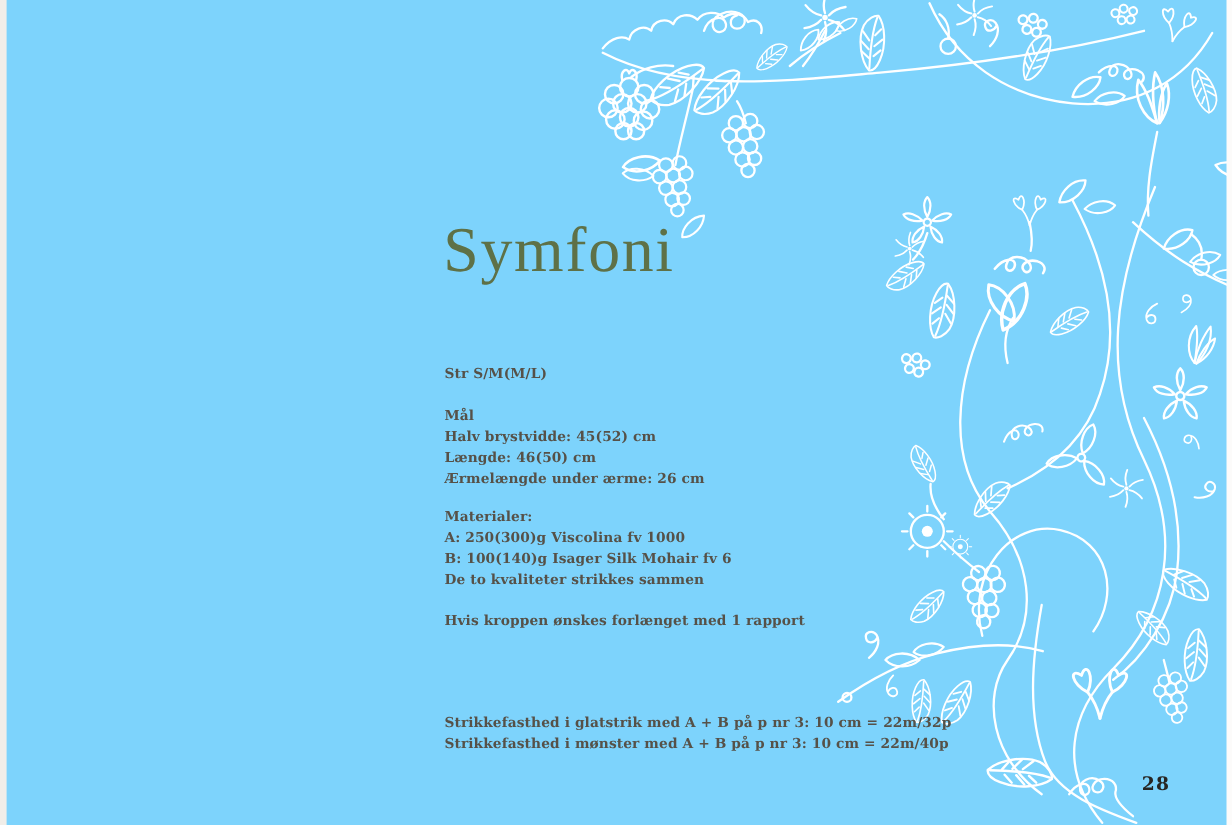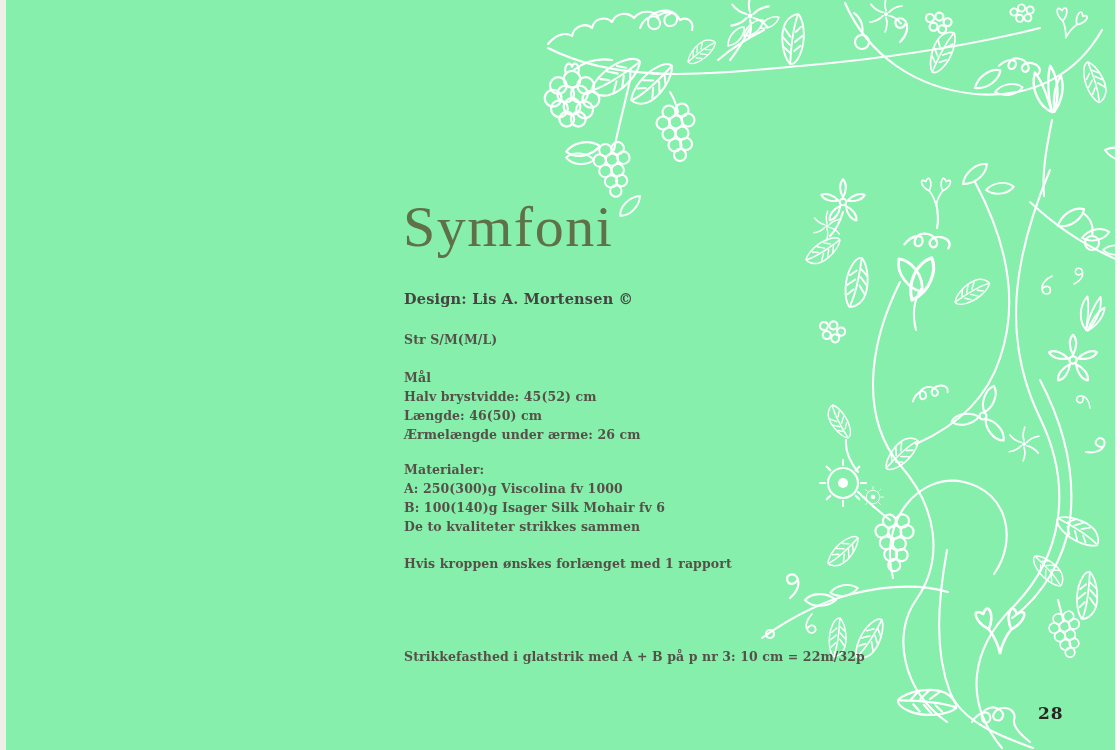--- a/index.html
+++ b/index.html
@@ -2,21 +2,21 @@
 <html><head>
 <meta charset="utf-8">
 <style>
   html,body{margin:0;padding:0;}
   body{
     width:1120px;height:750px;overflow:hidden;
     background:#d6cfc7;
     font-family:"Liberation Serif", serif;
     position:relative;
   }
-  .page{position:absolute;inset:0;background:#86efac;}
+  .page{position:absolute;inset:0;background:#7dd3fc;}
   .edge{position:absolute;top:0;bottom:0;}
   .edge.left{left:0;width:6px;background:#f1eee9;}
   .edge.right{right:0;width:5px;background:#fcfbfa;}
 
   .title{
     position:absolute;left:403px;top:196px;
     font-family:"Liberation Serif", serif;
     font-size:58px;line-height:62px;font-weight:400;
     color:#5e7147;letter-spacing:1.5px;
     filter:blur(0.3px);
@@ -251,33 +251,33 @@
       <use href="#leafV" transform="translate(898,700) rotate(8) scale(1.05)"></use>
       <path d="M972,722 C978,712 988,710 990,716 C992,722 984,726 982,719 C980,710 992,704 1000,710 C1006,714 1002,722 996,720 C990,718 994,708 1004,708 C1012,708 1016,714 1014,720 C1013,726 1020,734 1030,742"></path>
     </g>
   </svg>
 
   <div class="edge left"></div>
   <div class="edge right"></div>
 
   <h1 class="title" style="margin:0;font-weight:400;">Symfoni</h1>
 
-  <div class="byline">Design: Lis A. Mortensen ©</div>
 
   <div class="tline" style="top:332px">Str S/M(M/L)</div>
 
   <div class="tline" style="top:370px">Mål</div>
   <div class="tline" style="top:389px">Halv brystvidde: 45(52) cm</div>
   <div class="tline" style="top:408px">Længde: 46(50) cm</div>
   <div class="tline" style="top:427px">Ærmelængde under ærme: 26 cm</div>
 
   <div class="tline" style="top:462px">Materialer:</div>
   <div class="tline" style="top:481px">A: 250(300)g Viscolina fv 1000</div>
   <div class="tline" style="top:500px">B: 100(140)g Isager Silk Mohair fv 6</div>
   <div class="tline" style="top:519px">De to kvaliteter strikkes sammen</div>
 
   <div class="tline" style="top:556px">Hvis kroppen ønskes forlænget med 1 rapport</div>
 
 
   <div class="tline" style="top:649px">Strikkefasthed i glatstrik med A + B på p nr 3: 10 cm = 22m/32p</div>
+  <div class="tline" style="top:668px">Strikkefasthed i mønster med A + B på p nr 3: 10 cm = 22m/40p</div>
 
   <div class="pageno">28</div>
 </div>
 
 </body></html>

